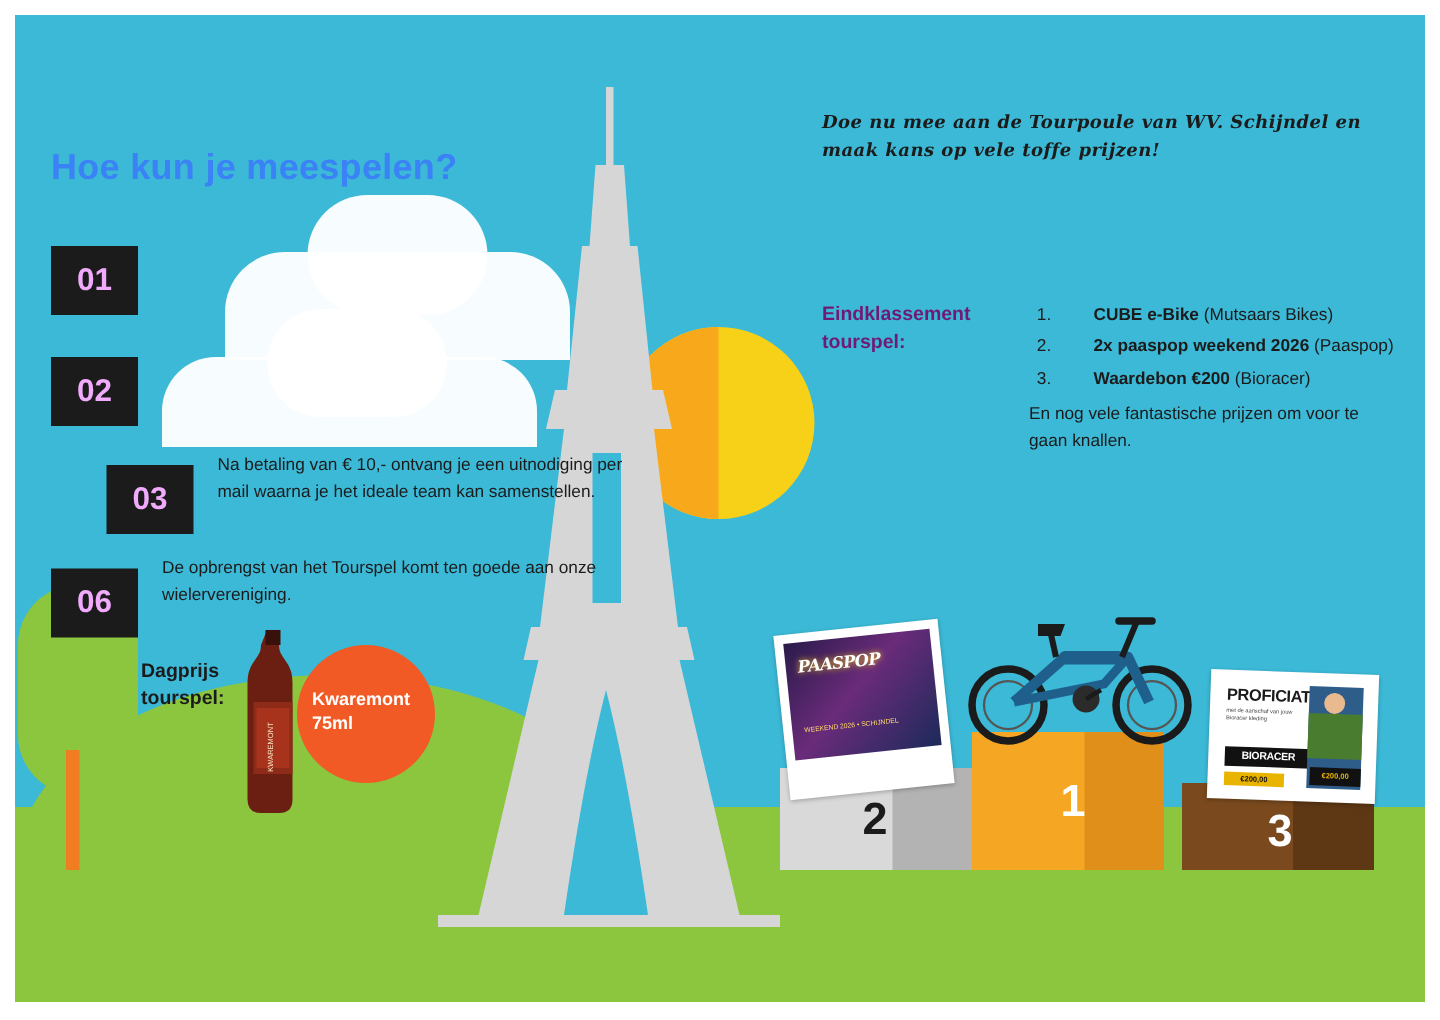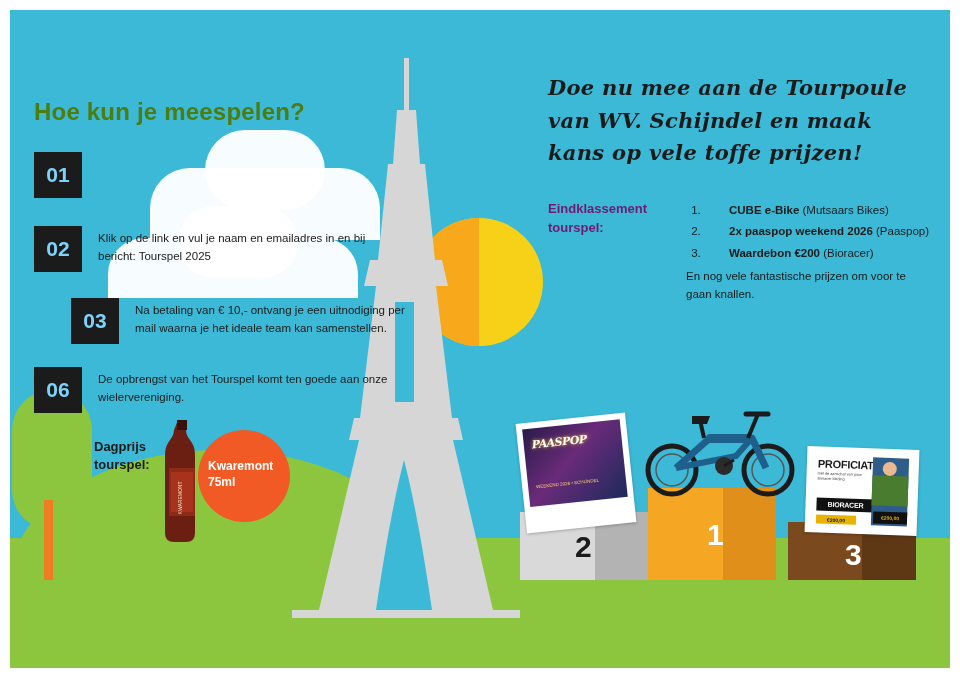--- a/index.html
+++ b/index.html
@@ -94,40 +94,41 @@
   .tree-trunk {
     position: absolute; left: 44px; top: 500px;
     width: 9px; height: 80px;
     background: #f07d22;
   }
 
   
   .headline {
     position: absolute;
     left: 34px; top: 98px;
-    color: #4d7c0f;
+    color: #3b82f6;
     font-size: 24px;
     font-weight: bold;
     letter-spacing: 0.2px;
   }
   .step {
     position: absolute;
     display: flex;
     align-items: flex-start;
   }
   .step .num {
-    width: 48px; height: 46px;
+    width: 58px; height: 46px;
     background: #1b1b1b;
-    color: #7dd3fc;
+    color: #f0abfc;
     font-size: 21px;
     font-weight: bold;
     display: flex;
     align-items: center;
     justify-content: center;
     flex: none;
+    margin-top: 12px;
   }
   .step .txt {
     margin-left: 16px;
     color: #1b1b1b;
     font-size: 11.5px;
     line-height: 1.55;
     max-width: 290px;
     padding-top: 4px;
   }
   .step.s1 { left: 34px; top: 152px; }
@@ -165,21 +166,21 @@
 
   
   .script-title {
     position: absolute;
     left: 548px; top: 72px;
     width: 368px;
     color: #1b1b1b;
     font-family: "DejaVu Serif", serif;
     font-style: italic;
     font-weight: bold;
-    font-size: 21px;
+    font-size: 12px;
     line-height: 1.55;
     letter-spacing: 0.3px;
   }
   .eind-label {
     position: absolute;
     left: 548px; top: 200px;
     width: 130px;
     color: #701a75;
     font-size: 13px;
     font-weight: bold;
@@ -300,21 +301,20 @@
     </g>
   </svg>
 
   <div class="headline">Hoe kun je meespelen?</div>
 
   <div class="step s1">
     <div class="num">01</div>
   </div>
   <div class="step s2">
     <div class="num">02</div>
-    <div class="txt">Klik op de link en vul je naam en emailadres in en bij bericht: Tourspel 2025</div>
   </div>
   <div class="step s3">
     <div class="num">03</div>
     <div class="txt">Na betaling van € 10,- ontvang je een uitnodiging per mail waarna je het ideale team kan samenstellen.</div>
   </div>
   <div class="step s4">
     <div class="num">06</div>
     <div class="txt">De opbrengst van het Tourspel komt ten goede aan onze wielervereniging.</div>
   </div>
 

